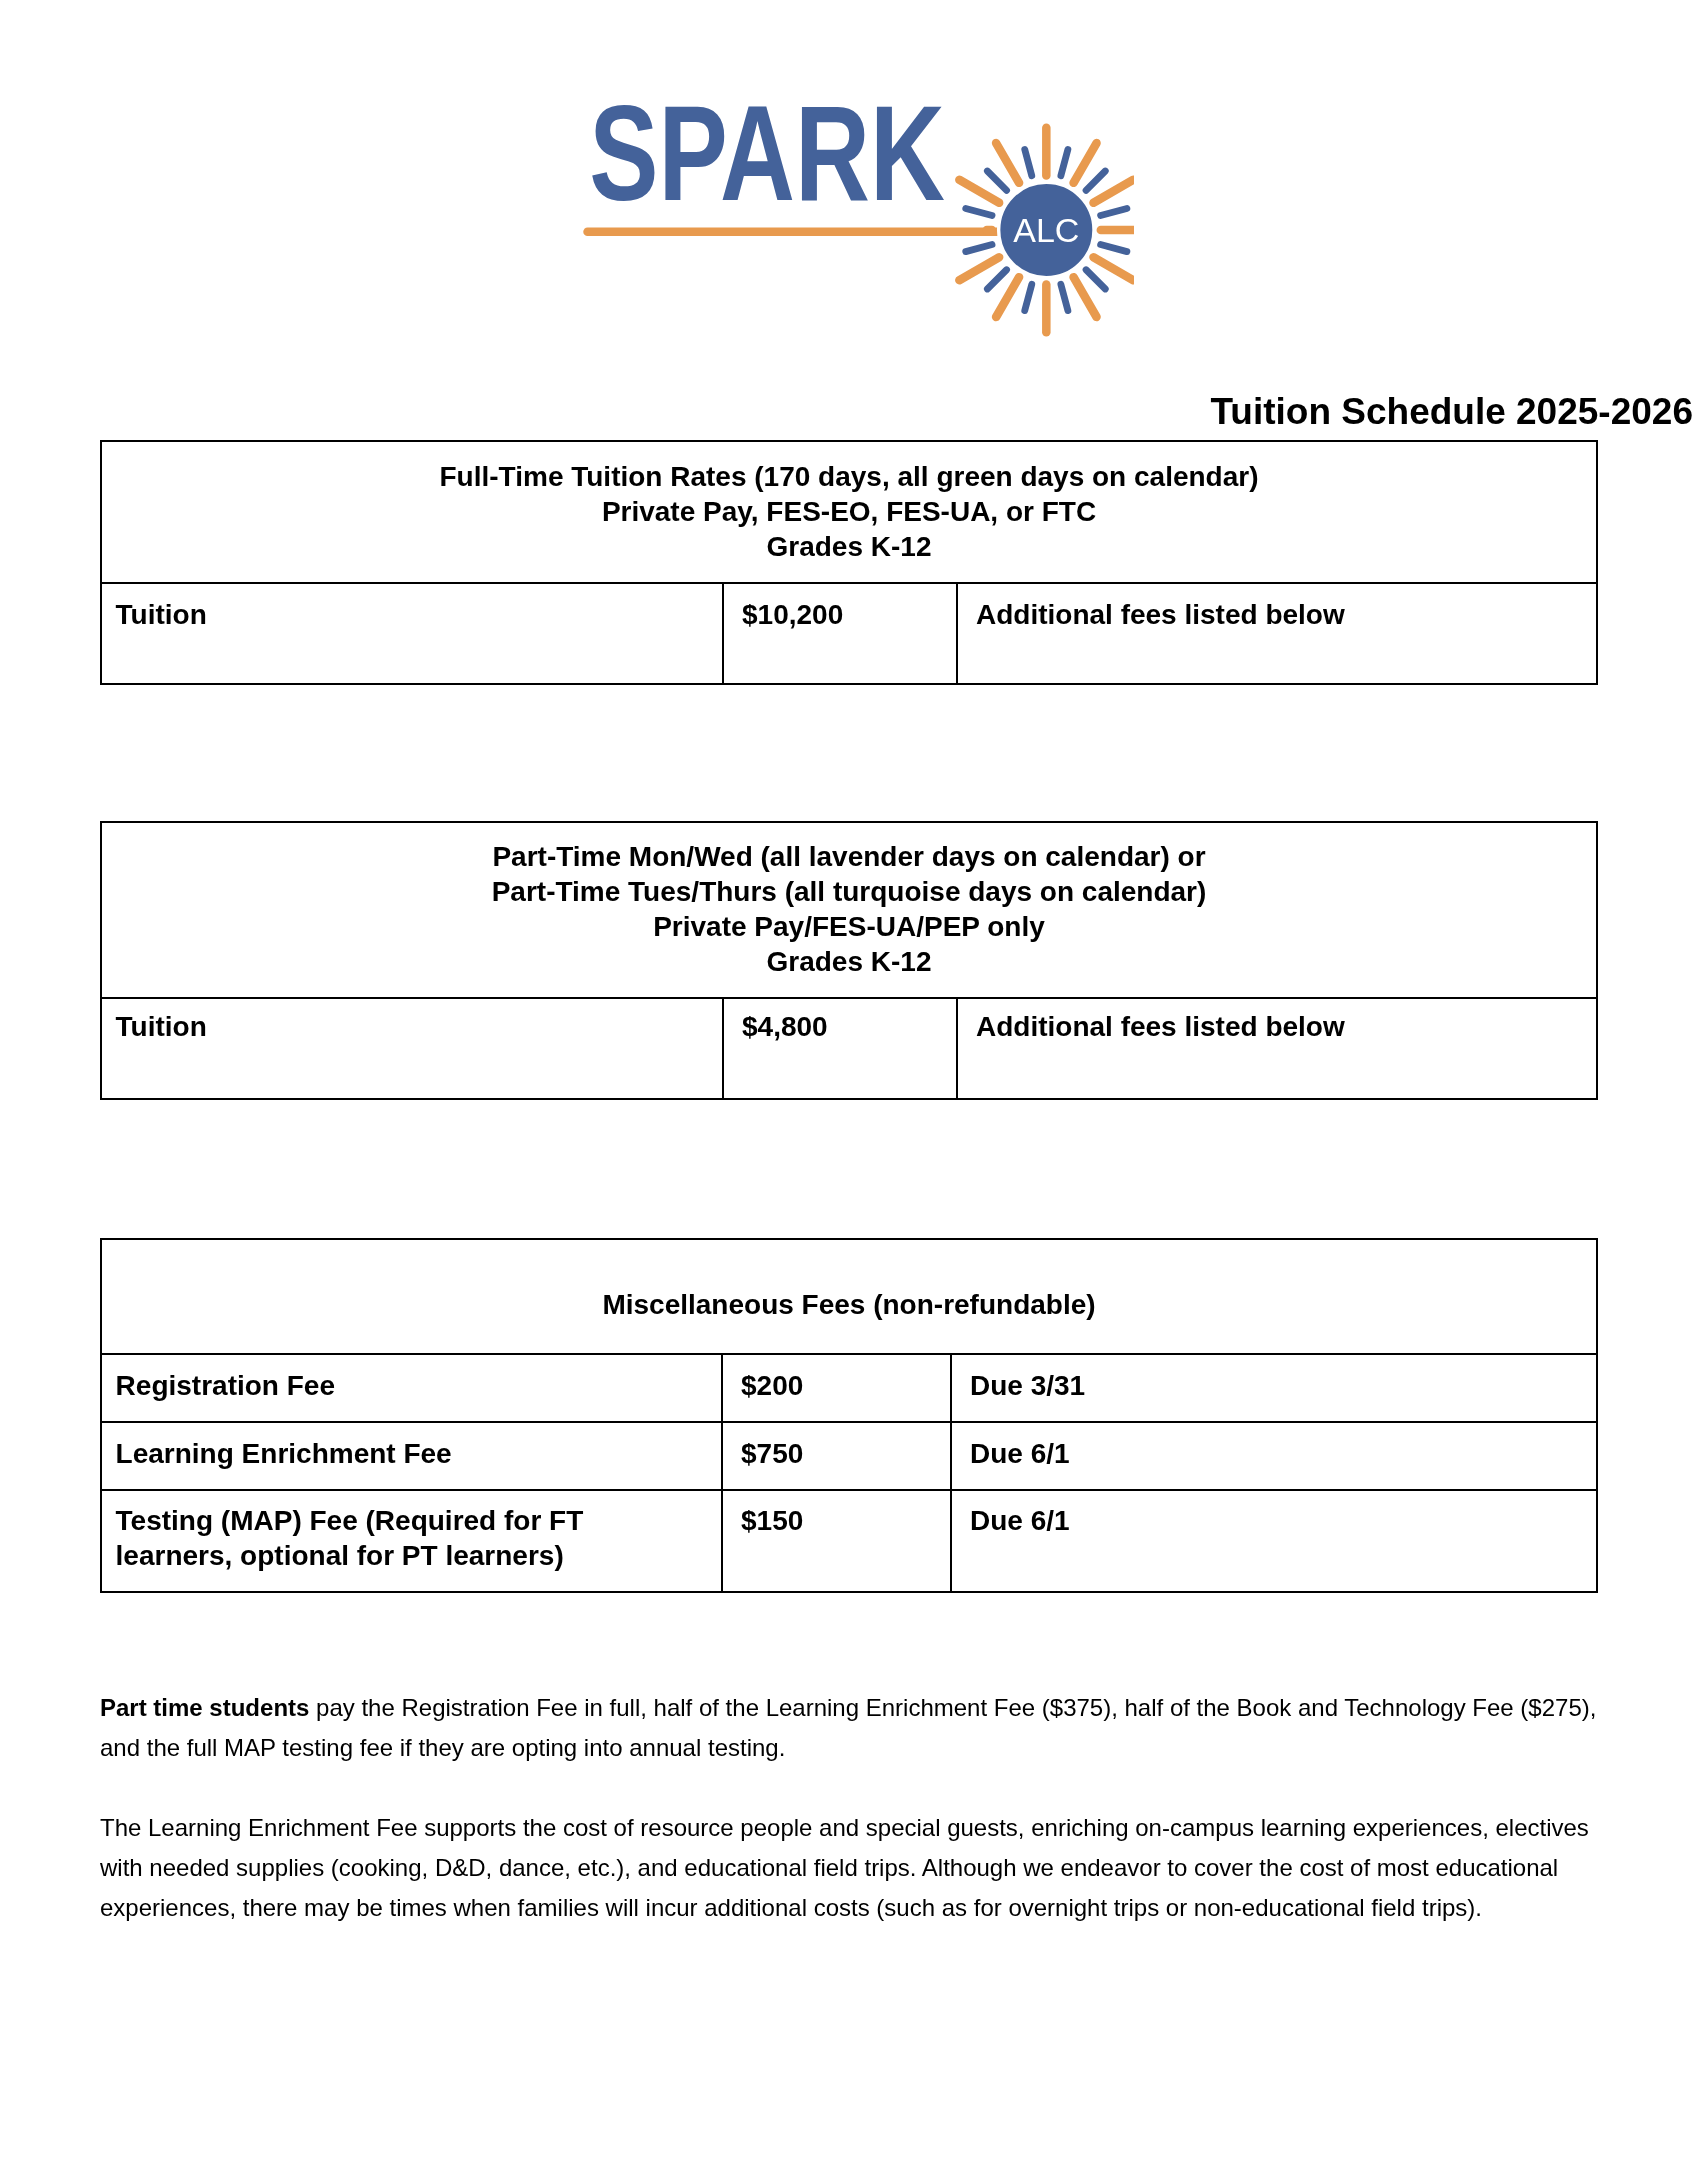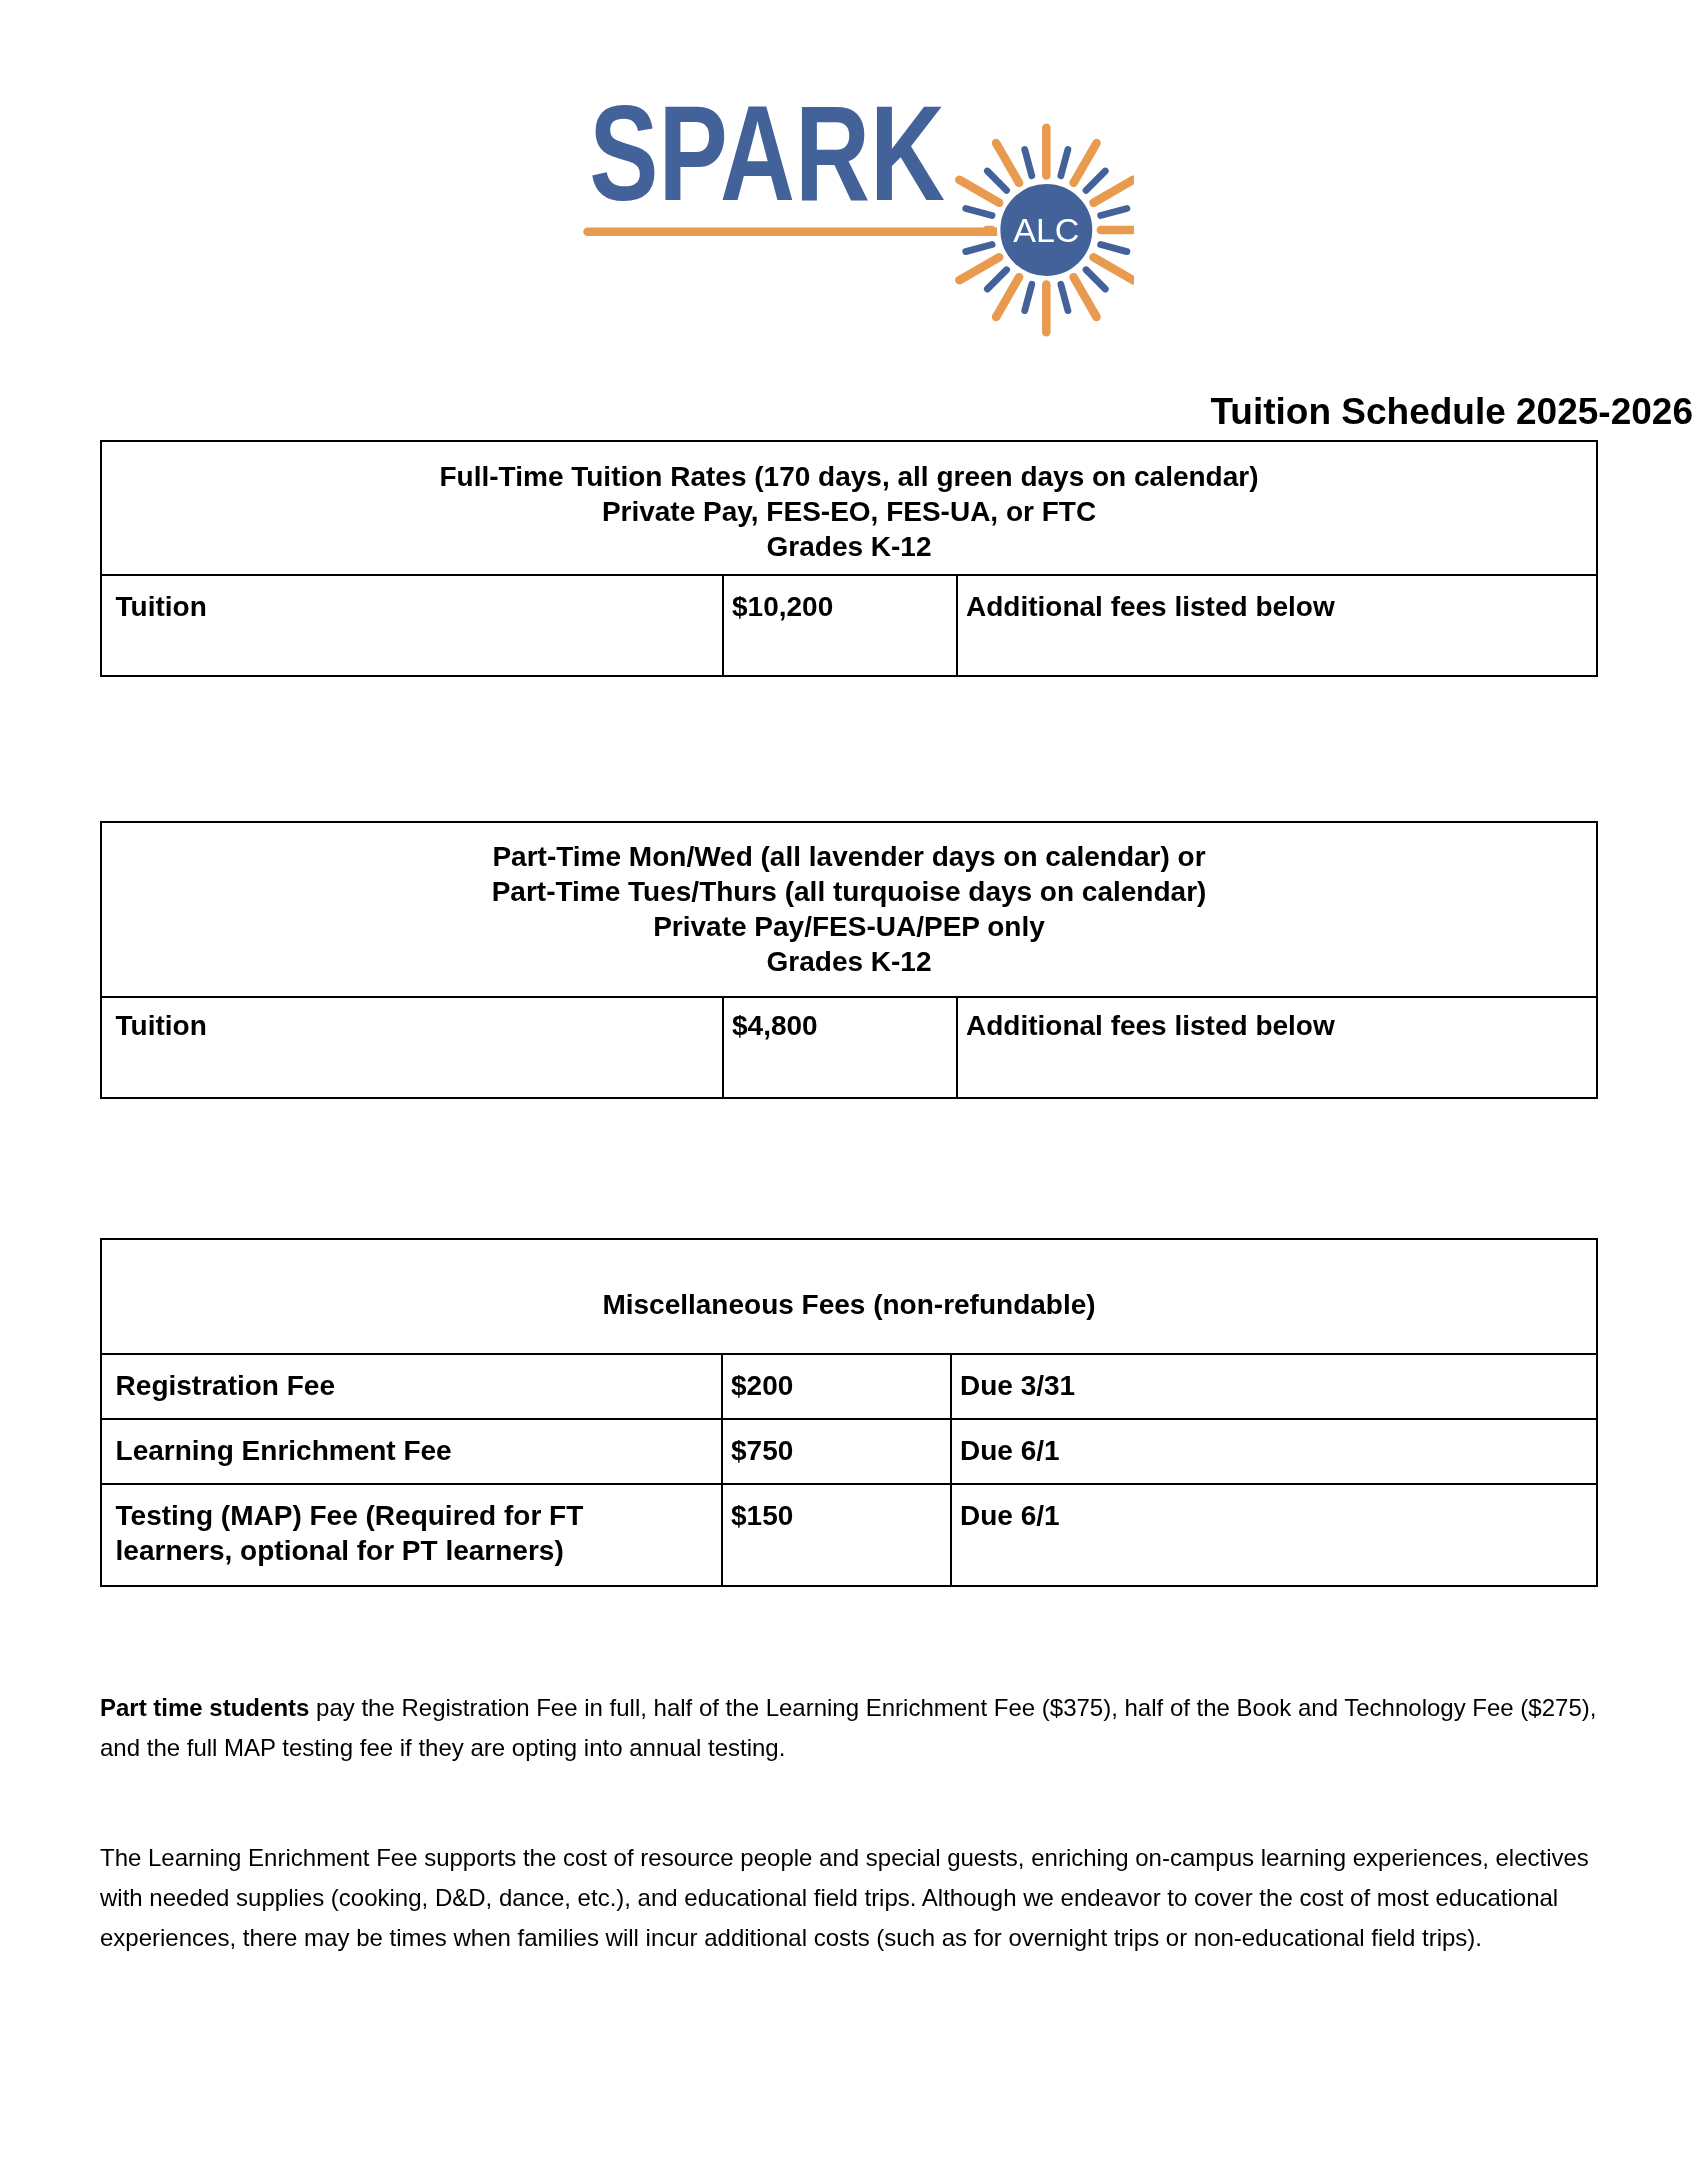--- a/index.html
+++ b/index.html
@@ -39,21 +39,21 @@
     position: absolute;
     left: 100px;
     width: 1496px;
     border-collapse: collapse;
     table-layout: fixed;
     font-size: 28px;
     font-weight: bold;
   }
   table.fee-table td {
     border: 2.6px solid #000;
-    padding: 8px;
+    padding: 18px;
     vertical-align: top;
   }
   .hdr-cell {
     text-align: center;
     line-height: 35px;
   }
   .hdr-cell .line { display: block; }
   .label-cell {
     text-align: left;
     padding-left: 13.6px !important;
@@ -80,21 +80,21 @@
   .para {
     position: absolute;
     left: 100px;
     width: 1508px;
     font-size: 24px;
     line-height: 40px;
     margin: 0;
   }
   .para b { font-weight: bold; }
   #p1 { top: 1688px; }
-  #p2 { top: 1808px; margin-top: 30px; }
+  #p2 { top: 1808px; }
 </style>
 </head>
 <body>
 
 <div class="logo">
   <svg width="555" height="273" viewBox="0 0 652 320" xmlns="http://www.w3.org/2000/svg">
 
     <text x="12" y="145" font-family="Liberation Sans, sans-serif" font-weight="bold" font-size="172" fill="#44629A" textLength="418" lengthAdjust="spacingAndGlyphs" transform="scale(1,0.93)">SPARK</text>
 
     <line x1="10" y1="172" x2="500" y2="172" stroke="#E89A4E" stroke-width="10" stroke-linecap="round"></line>

